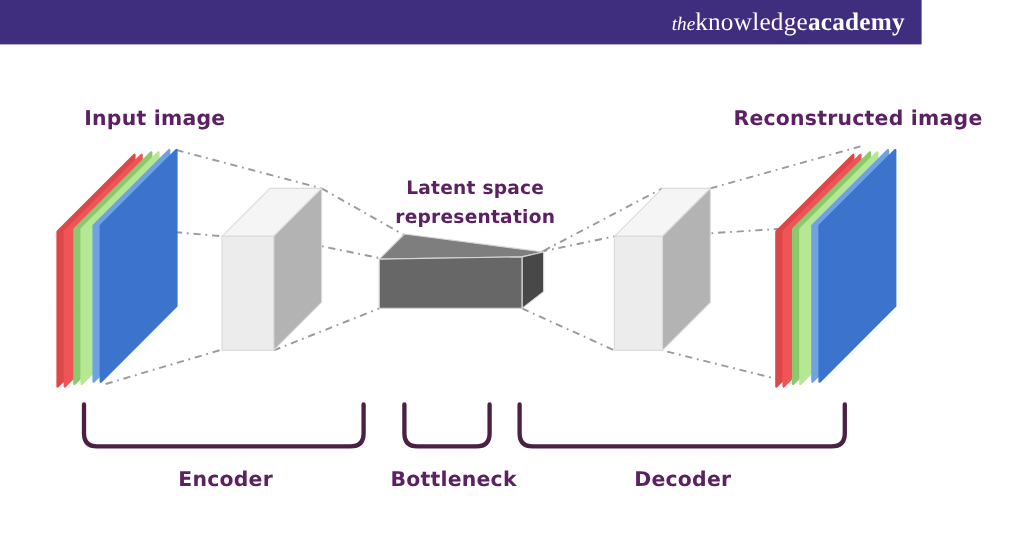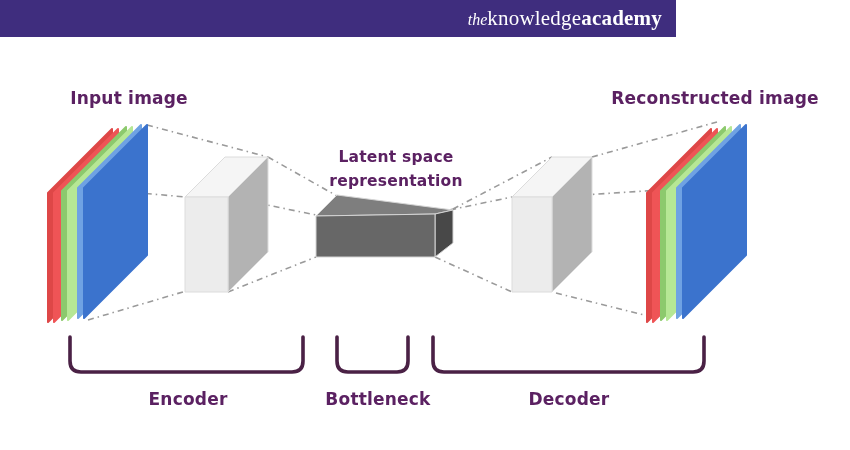--- a/index.html
+++ b/index.html
@@ -1,21 +1,21 @@
 <!DOCTYPE html>
 <html><head>
 <meta charset="utf-8">
 <style>
   html,body{margin:0;padding:0;background:#ffffff;}
   .stage{
     position:relative;width:850px;height:450px;background:#ffffff;overflow:hidden;
     font-family:"DejaVu Sans", sans-serif;
   }
   .brand-bar{
-    position:absolute;top:0;left:0;width:676px;height:37px;background:#3f2d7e;
+    position:absolute;top:0;left:0;width:768px;height:37px;background:#3f2d7e;
     display:flex;align-items:center;justify-content:flex-end;
     padding-right:14px;box-sizing:border-box;
   }
   .brand{color:#ffffff;font-family:"Liberation Serif", serif;font-size:21px;line-height:1;white-space:nowrap;}
   .brand .the{font-style:italic;font-weight:400;font-size:16px;}
   .brand .kn{font-weight:400;letter-spacing:.2px;}
   .brand .ac{font-weight:700;letter-spacing:.2px;}
   svg.scene{position:absolute;top:0;left:0;}
   .dash{stroke:#9a9a9a;stroke-width:1.6;stroke-dasharray:6 4 1.5 4;fill:none;}
   .plate{stroke-linejoin:round;}

